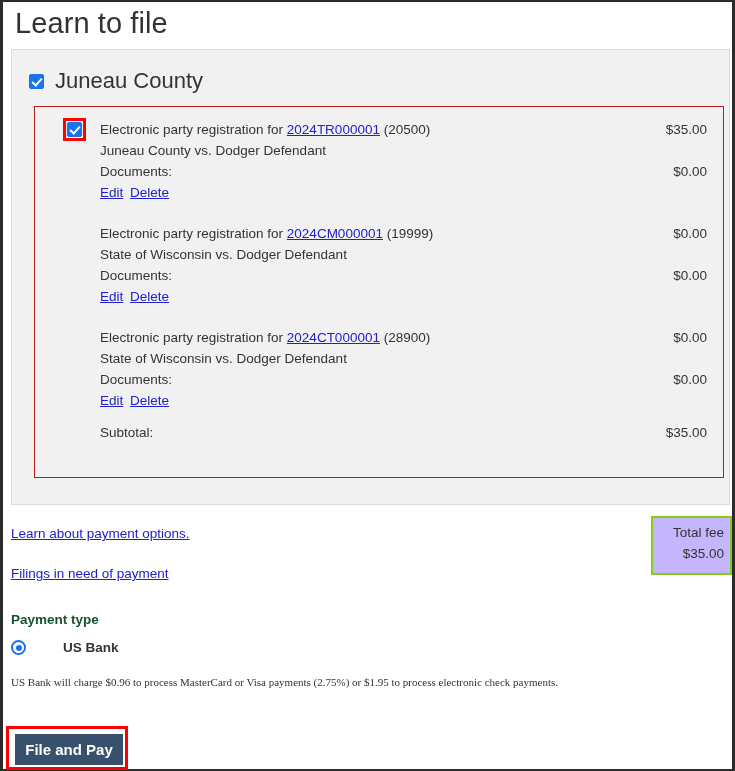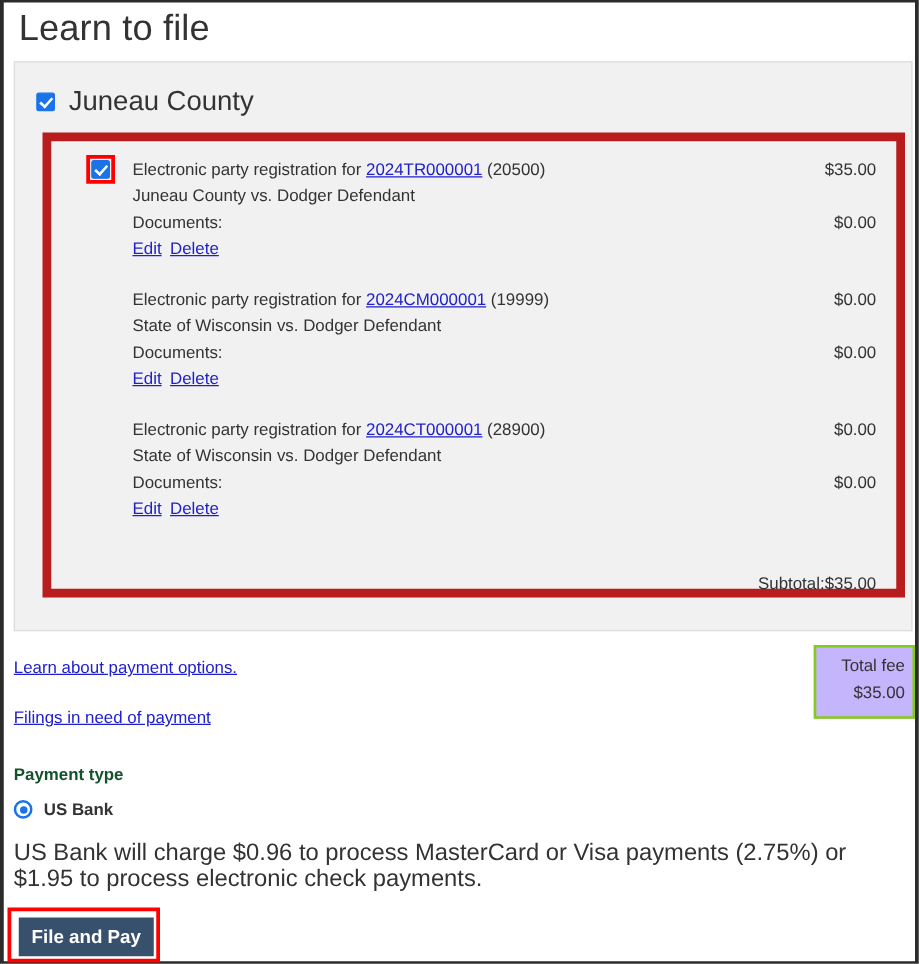--- a/index.html
+++ b/index.html
@@ -84,21 +84,21 @@
 
   
   .filings-box {
     position: absolute;
     left: 22px;
     top: 56px;
     width: 690px;
     height: 372px;
     box-sizing: border-box;
     background: #f1f1f1;
-    border: 7px solid #b91c1c;
+    border: 1px solid #b91c1c;
   }
   .filing-entry {
     position: relative;
     padding-left: 65px;
   }
   .entry-check-wrap {
     position: absolute;
     left: 28px;
     top: 11px;
     width: 23px;
@@ -193,20 +193,21 @@
     left: 8px;
     top: 638px;
     display: flex;
     align-items: center;
   }
   .radio-item {
     display: flex;
     align-items: center;
     margin-right: 26px;
     cursor: pointer;
+    gap: 28px;
   }
   .radio {
     width: 15px;
     height: 15px;
     box-sizing: border-box;
     border-radius: 50%;
     border: 2px solid #1a73e8;
     background: #ffffff;
     position: relative;
     flex: 0 0 auto;
@@ -229,23 +230,24 @@
     font-weight: bold;
     color: #333333;
     margin-left: 9px;
   }
 
   .disclaimer {
     position: absolute;
     left: 8px;
     top: 670px;
     width: 706px;
-    font-size: 19px;
+    font-size: 11px;
     line-height: 21px;
     color: #333333;
+    font-family: Liberation Serif, serif;
   }
 
   
   .filepay-wrap {
     position: absolute;
     left: 3px;
     top: 724px;
     width: 122px;
     height: 44px;
     box-sizing: border-box;
@@ -354,21 +356,21 @@
           <span class="amount">$0.00</span>
         </div>
         <div class="line actions">
           <span class="txt">
             <a class="link" href="#">Edit</a>
             <a class="link" href="#">Delete</a>
           </span>
         </div>
       </div>
 
-      <div class="subtotal-line" style="margin-top:39px;justify-content:flex-end;">
+      <div class="subtotal-line" style="margin-top:11px;">
         <span>Subtotal:</span>
         <span class="amount">$35.00</span>
       </div>
 
     </div>
   </div>
 
   <div class="lower-links">
     <a class="link" href="#">Learn about payment options.</a>
     <div class="link-gap"></div>

